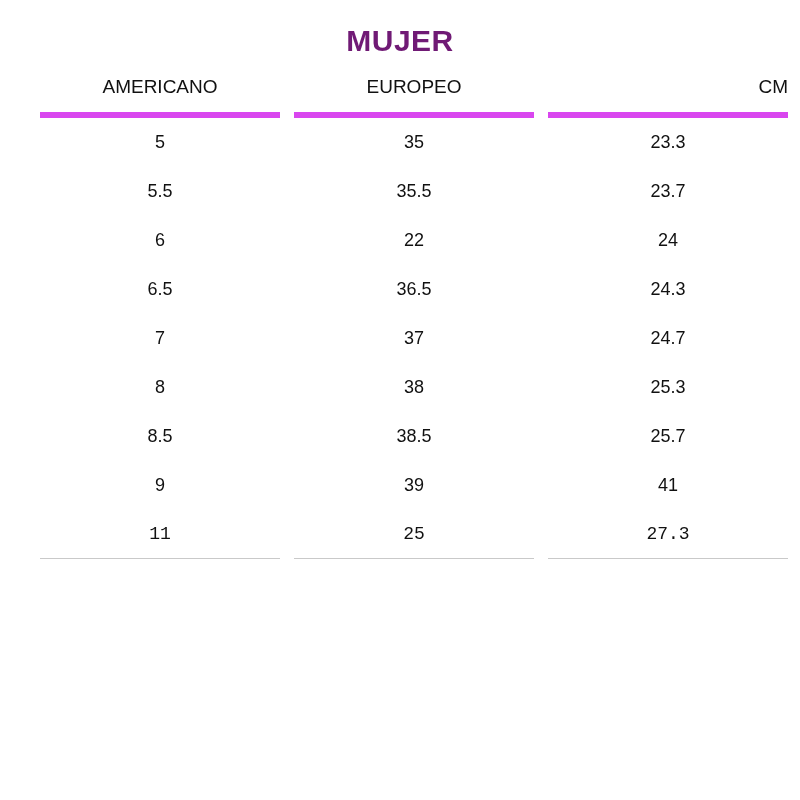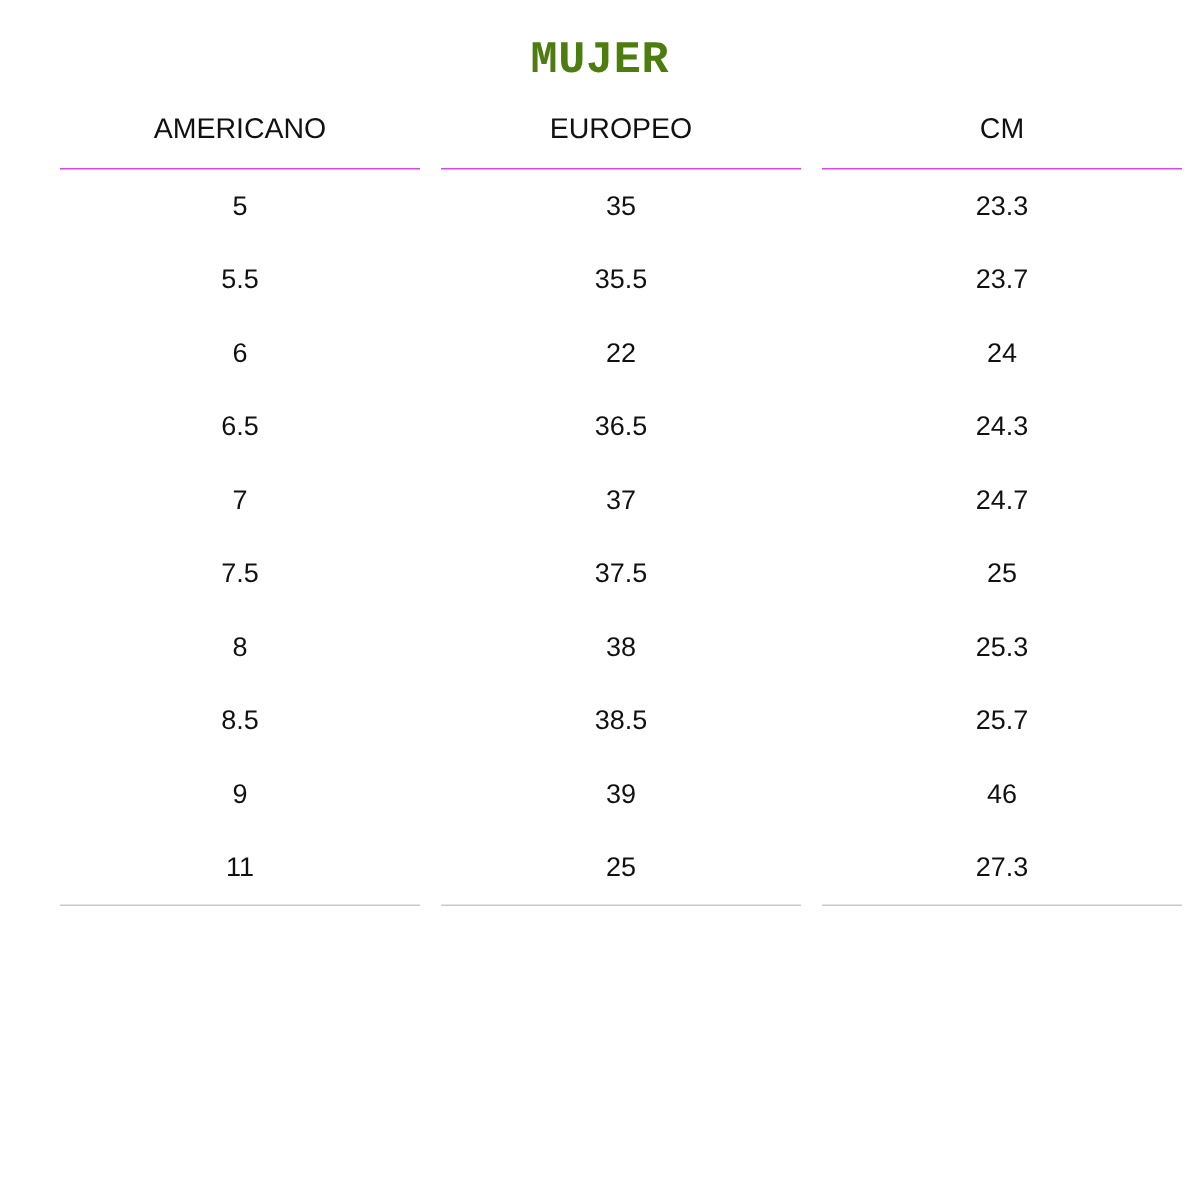--- a/index.html
+++ b/index.html
@@ -21,49 +21,49 @@
     padding: 18px 40px 0 40px;
     display: flex;
     flex-direction: column;
   }
   .title {
     text-align: center;
     font-size: 30px;
     font-weight: bold;
     letter-spacing: 0.5px;
     margin: 6px 0 14px 0;
-    color: #4d7c0f;
-    font-family: Liberation Mono, monospace;
+    color: #701a75;
   }
   table.size-table {
     width: 720px;
     border-collapse: collapse;
     table-layout: fixed;
   }
   table.size-table th {
     font-size: 19px;
     font-weight: normal;
     color: #111111;
     text-align: center;
     padding: 4px 0 14px 0;
-    border-bottom: 1px solid #d946ef;
+    border-bottom: 6px solid #d946ef;
   }
   
   table.size-table th.col-0 { width: 240px; }
   table.size-table th.col-1 { width: 240px; }
-  table.size-table th.col-2 { width: 240px; }
+  table.size-table th.col-2 { width: 240px; text-align: right; }
   table.size-table td {
     font-size: 18px;
     text-align: center;
     padding: 14px 0;
     color: #111111;
     border: none;
   }
   table.size-table tr.data-row:last-child td {
     border-bottom: 1px solid #c9c9c9;
+    font-family: Liberation Mono, monospace;
   }
   
   thead tr th {
     position: relative;
   }
   thead tr th::after {
     content: "";
   }
   .spacer-cell {
     width: 14px;
@@ -118,46 +118,39 @@
         <td>24.3</td>
       </tr>
       <tr class="data-row">
         <td>7</td>
         <td class="spacer-cell"></td>
         <td>37</td>
         <td class="spacer-cell"></td>
         <td>24.7</td>
       </tr>
       <tr class="data-row">
-        <td>7.5</td>
-        <td class="spacer-cell"></td>
-        <td>37.5</td>
-        <td class="spacer-cell"></td>
-        <td>25</td>
-      </tr>
-      <tr class="data-row">
         <td>8</td>
         <td class="spacer-cell"></td>
         <td>38</td>
         <td class="spacer-cell"></td>
         <td>25.3</td>
       </tr>
       <tr class="data-row">
         <td>8.5</td>
         <td class="spacer-cell"></td>
         <td>38.5</td>
         <td class="spacer-cell"></td>
         <td>25.7</td>
       </tr>
       <tr class="data-row">
         <td>9</td>
         <td class="spacer-cell"></td>
         <td>39</td>
         <td class="spacer-cell"></td>
-        <td>46</td>
+        <td>41</td>
       </tr>
       <tr class="data-row">
         <td>11</td>
         <td class="spacer-cell"></td>
         <td>25</td>
         <td class="spacer-cell"></td>
         <td>27.3</td>
       </tr>
     </tbody>
   </table>

